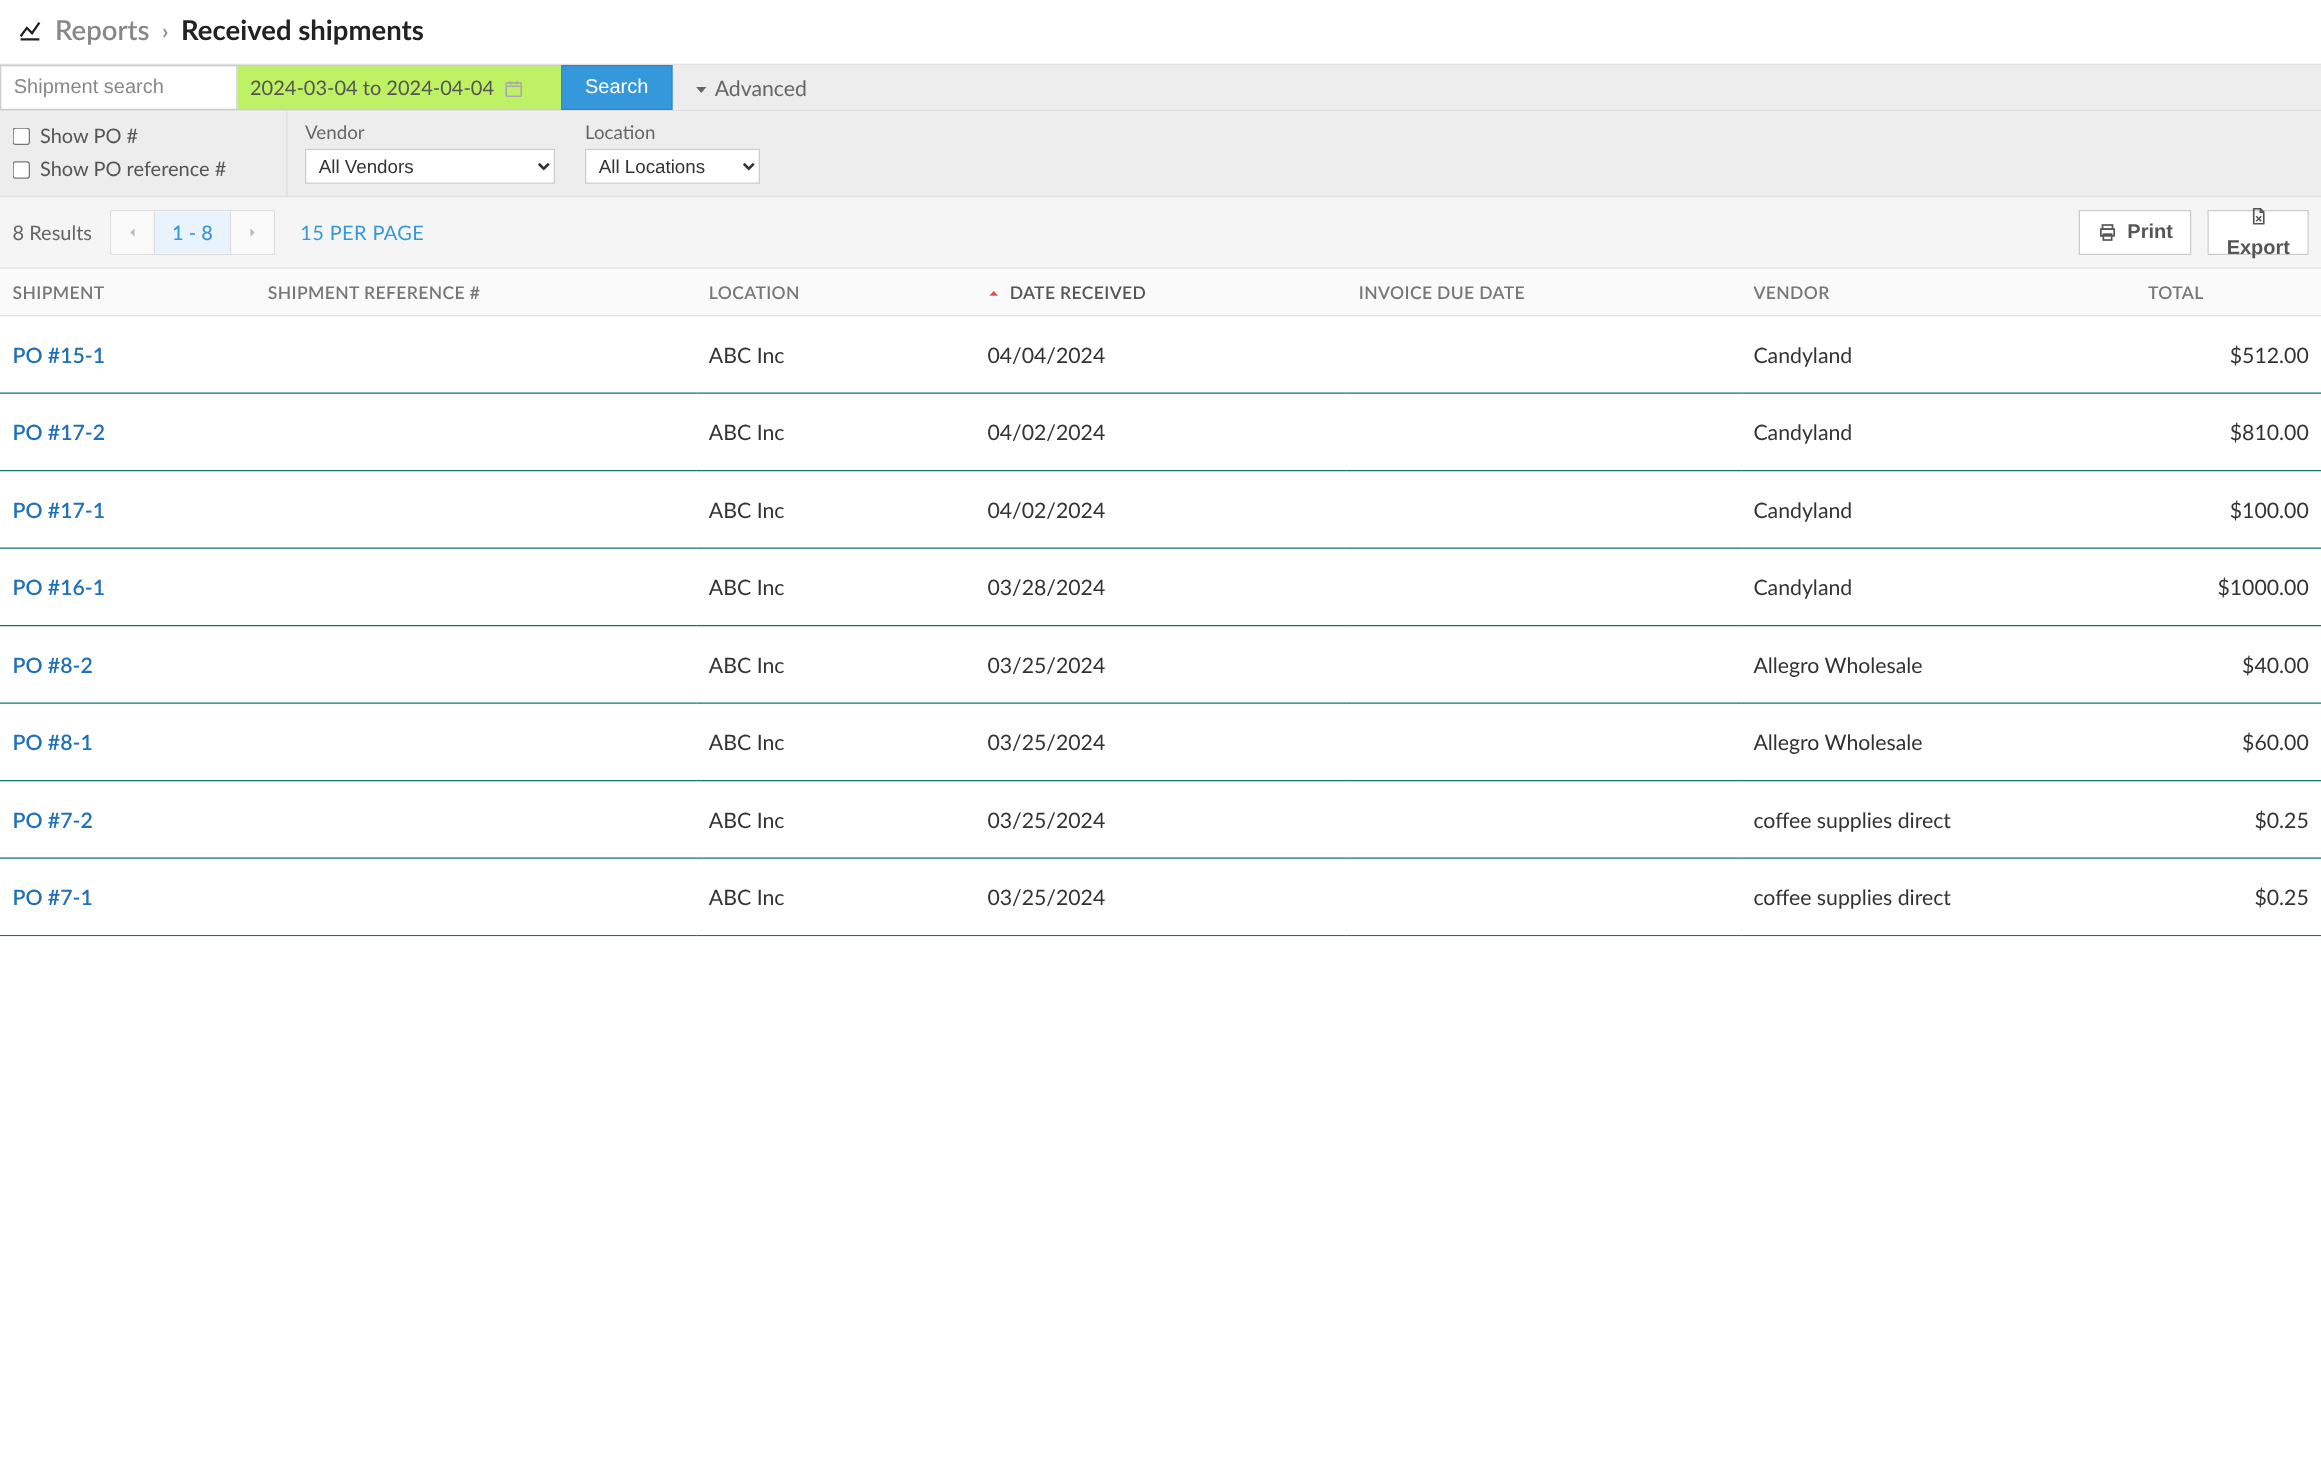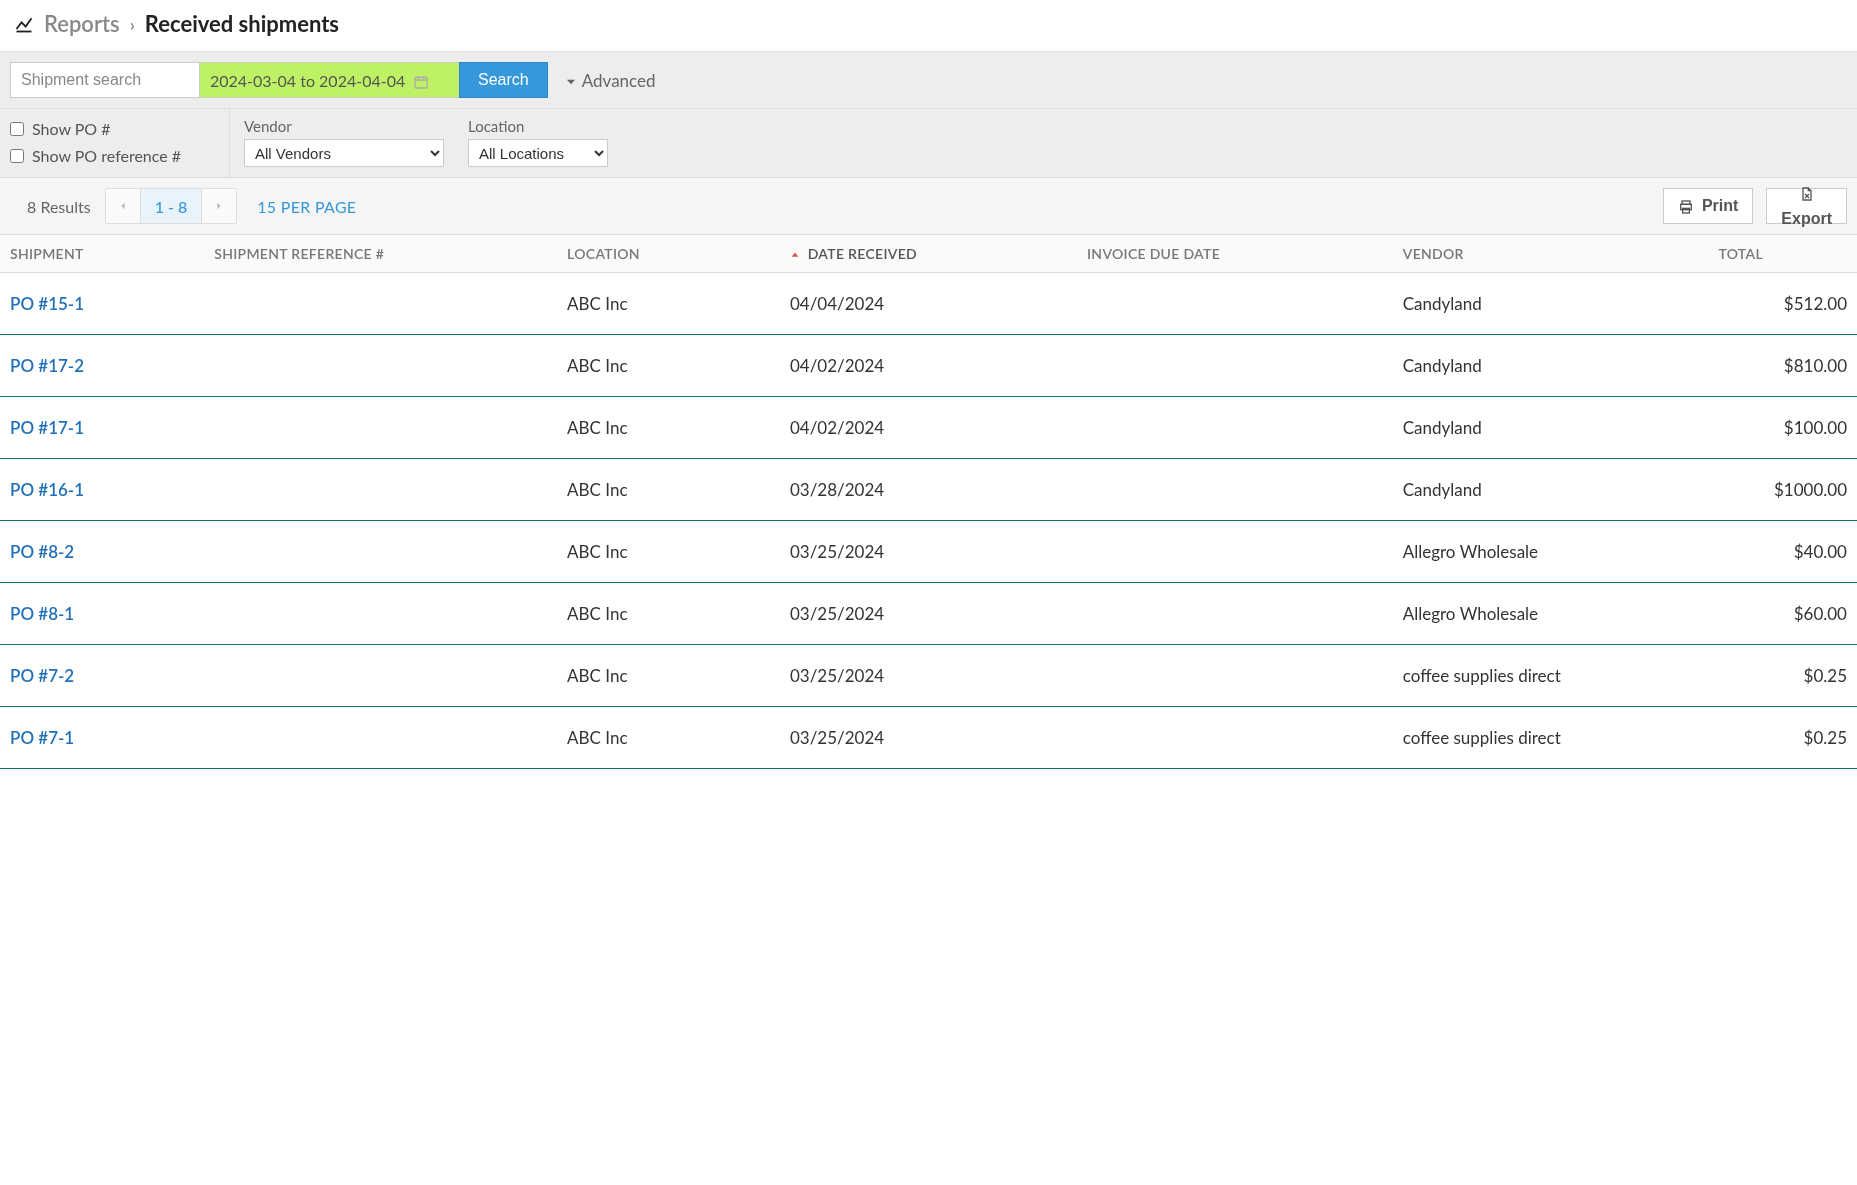--- a/index.html
+++ b/index.html
@@ -20,21 +20,20 @@
     }
     .breadcrumb-bar .logo-icon { color: #222; }
     .breadcrumb-bar .crumb-parent { color: #888; font-size: 22px; font-weight: 600; }
     .breadcrumb-bar .crumb-sep { color: #888; font-size: 18px; font-weight: 600; }
     .breadcrumb-bar .crumb-current { color: #222; font-size: 22px; font-weight: 700; }
 
     
     .filter-bar {
       background: #ededed;
       border-bottom: 1px solid #ddd;
-      padding: 10px;
       display: flex;
       align-items: center;
       gap: 0;
     }
     .search-input {
       height: 36px;
       border: 1px solid #ccc;
       background: #fff;
       padding: 0 10px;
       font-size: 16px;
@@ -120,21 +119,21 @@
 
     
     .toolbar {
       background: #f5f5f5;
       border-bottom: 1px solid #ddd;
       display: flex;
       align-items: center;
       padding: 10px;
       gap: 14px;
     }
-    .results-count { color: #666; font-size: 16px; margin-left: 17px; }
+    .results-count { color: #666; font-size: 16px; }
     .pager {
       display: inline-flex;
       border: 1px solid #ddd;
       background: #fff;
       border-radius: 2px;
       overflow: hidden;
     }
     .pager-btn {
       width: 34px;
       height: 34px;

